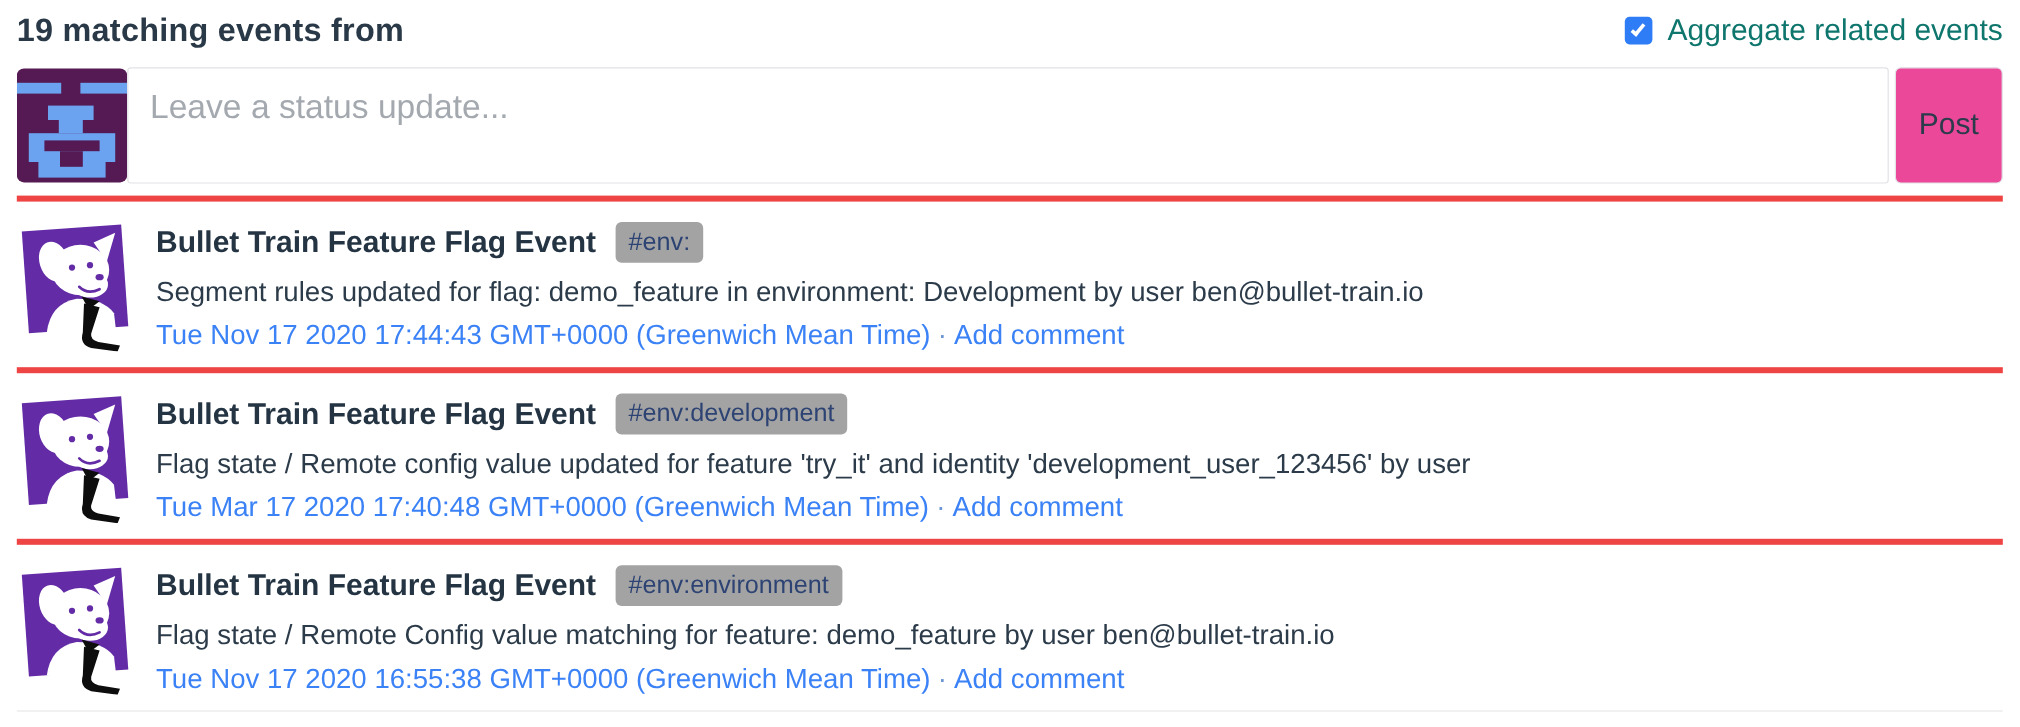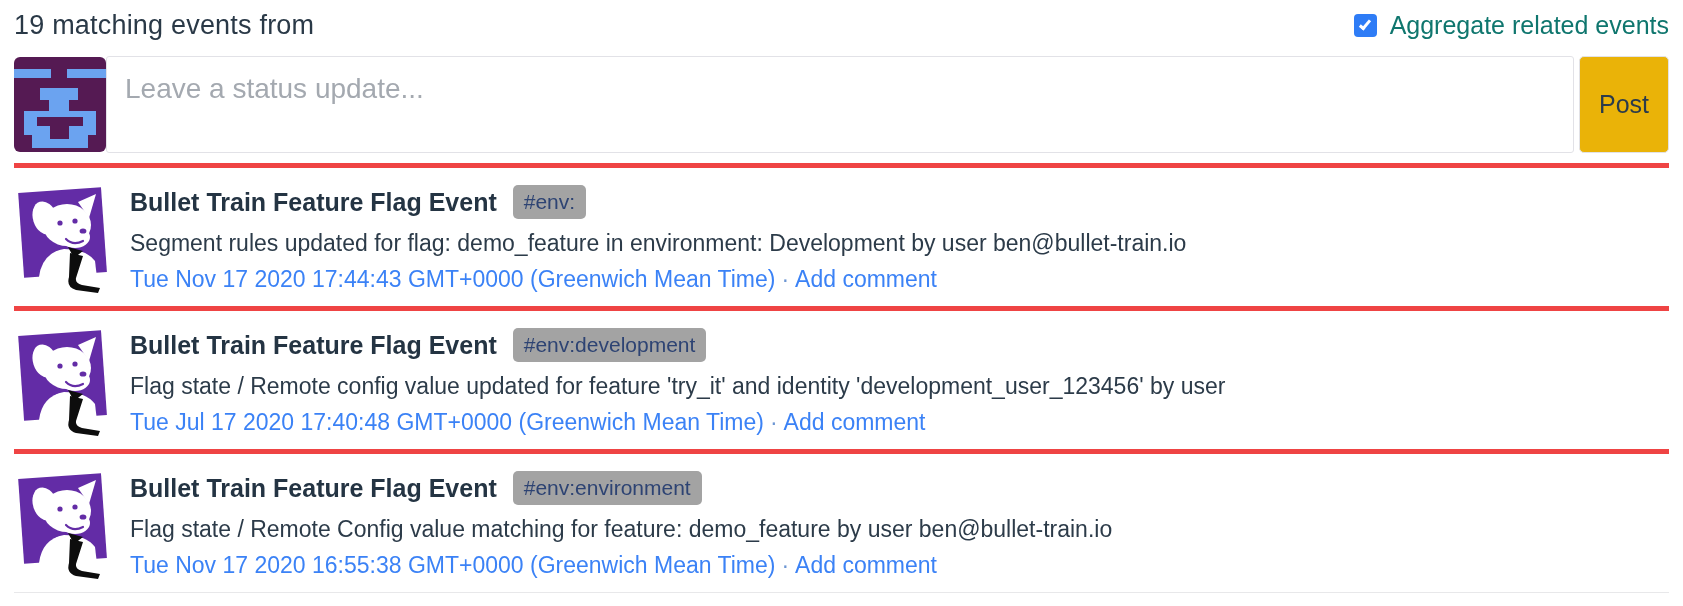--- a/index.html
+++ b/index.html
@@ -11,21 +11,21 @@
     overflow: hidden;
   }
   .page { padding: 8px 14px 0 14px; }
 
   
   .header-row {
     display: flex; align-items: center; justify-content: space-between;
     margin-top: 2px;
   }
   .page-title {
-    font-size: 27px; font-weight: 400; color: #2a3947; letter-spacing: 0.2px;
+    font-size: 27px; font-weight: 700; color: #2a3947; letter-spacing: 0.2px;
   }
   .agg {
     display: flex; align-items: center; gap: 13px; cursor: pointer;
   }
   .checkbox {
     width: 23px; height: 23px; border-radius: 4px;
     background: #2e7cf6;
     display: flex; align-items: center; justify-content: center;
   }
   .check {
@@ -43,21 +43,21 @@
   .identicon svg { display: block; width: 92px; height: 97px; }
   .status-input {
     flex: 1; height: 97px; resize: none;
     border: 1px solid #e2e2e7; border-radius: 3px;
     font-family: "Liberation Sans", sans-serif;
     font-size: 28px; color: #333; padding: 16px 18px; outline: none;
   }
   .status-input::placeholder { color: #a4a9b0; }
   .post-btn {
     flex: 0 0 90px; margin-left: 5px; height: 97px;
-    background: #eab308; border: 1px solid #e2e2e7; border-radius: 5px;
+    background: #ec4899; border: 1px solid #e2e2e7; border-radius: 5px;
     font-family: "Liberation Sans", sans-serif;
     font-size: 25px; color: #2b3b4b; cursor: pointer;
   }
 
   
   .events {
     list-style: none; margin-top: 10px;
     border-bottom: 1px solid #e8e8ea;
   }
   .event {
@@ -164,21 +164,21 @@
             <use href="#bits-dog"></use>
           </svg>
       </span>
       <div class="event-content">
         <div class="title-line">
           <span class="event-title">Bullet Train Feature Flag Event</span>
           <span class="tag">#env:development</span>
         </div>
         <div class="event-desc">Flag state / Remote config value updated for feature 'try_it' and identity 'development_user_123456' by user</div>
         <div class="event-meta">
-          <a class="ts">Tue Jul 17 2020 17:40:48 GMT+0000 (Greenwich Mean Time)</a><span class="meta-sep">·</span><a>Add comment</a>
+          <a class="ts">Tue Mar 17 2020 17:40:48 GMT+0000 (Greenwich Mean Time)</a><span class="meta-sep">·</span><a>Add comment</a>
         </div>
       </div>
     </li>
 
     <li class="event">
       <span class="dog-avatar">
         <svg>
             <use href="#bits-dog"></use>
           </svg>
       </span>

